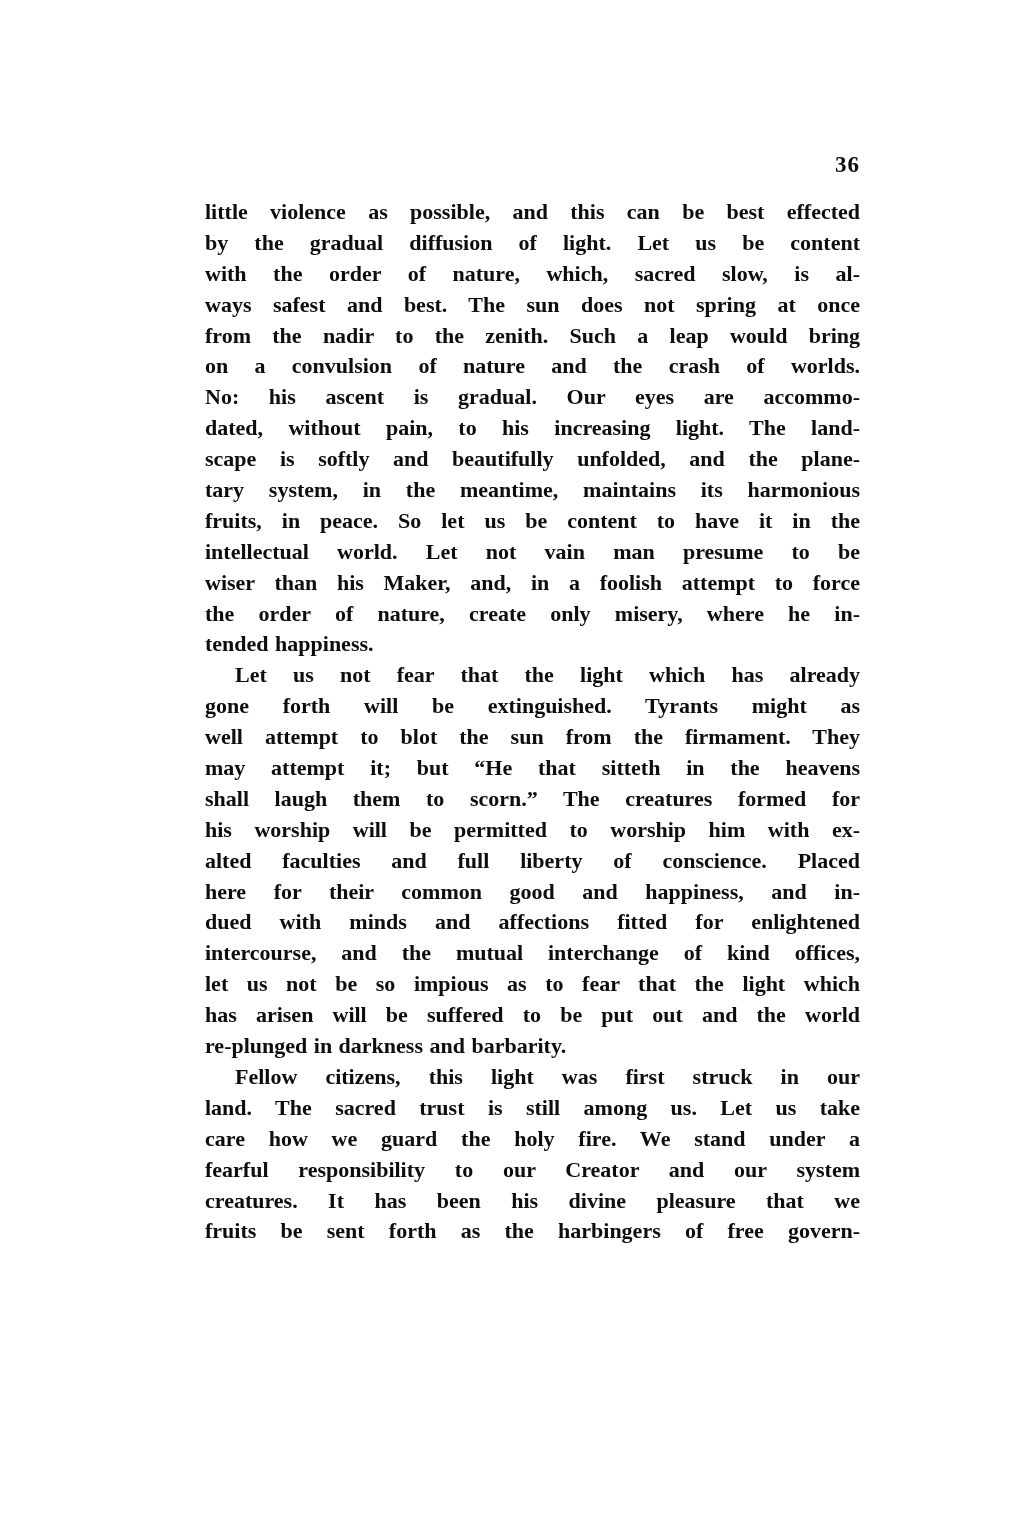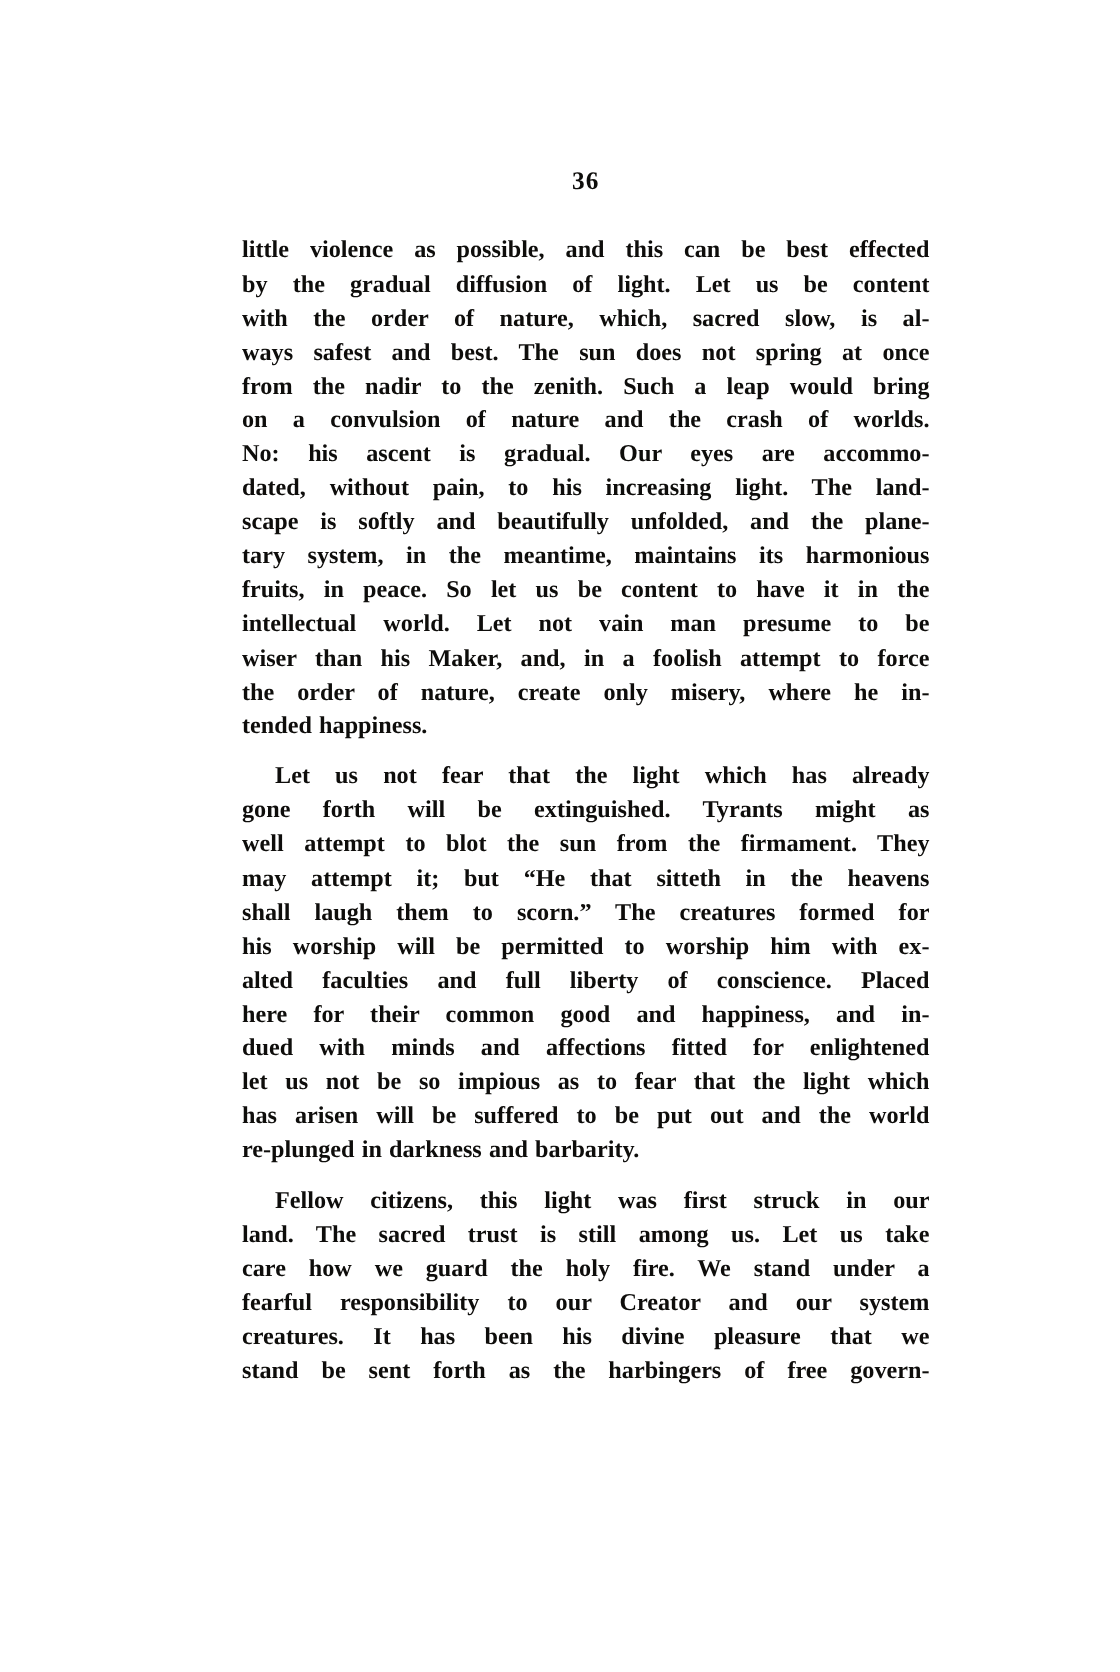--- a/index.html
+++ b/index.html
@@ -14,33 +14,33 @@
     background: #ffffff;
     overflow: hidden;
     font-family: "Liberation Serif", serif;
     color: #0e0d0b;
   }
   .page-number {
     position: absolute;
     top: 152px;
     left: 205px;
     width: 655px;
-    text-align: center;
+    text-align: right;
     font-size: 23px;
     font-weight: bold;
     letter-spacing: 1px;
   }
   .text-block {
     position: absolute;
     top: 197px;
     left: 205px;
     width: 655px;
   }
   .paragraph {
-    margin: 15px;
+    margin: 0;
     padding: 0;
   }
   .line {
     font-size: 22px;
     font-weight: bold;
     height: 30.9px;
     line-height: 30.9px;
     text-align: justify;
     text-align-last: justify;
     overflow: hidden;
@@ -80,26 +80,27 @@
       <div class="paragraph">
         <div class="line line-indent">Let us not fear that the light which has already</div>
         <div class="line">gone forth will be extinguished. Tyrants might as</div>
         <div class="line">well attempt to blot the sun from the firmament. They</div>
         <div class="line">may attempt it; but “He that sitteth in the heavens</div>
         <div class="line">shall laugh them to scorn.” The creatures formed for</div>
         <div class="line">his worship will be permitted to worship him with ex-</div>
         <div class="line">alted faculties and full liberty of conscience. Placed</div>
         <div class="line">here for their common good and happiness, and in-</div>
         <div class="line">dued with minds and affections fitted for enlightened</div>
+        <div class="line">intercourse, and the mutual interchange of kind offices,</div>
         <div class="line">let us not be so impious as to fear that the light which</div>
         <div class="line">has arisen will be suffered to be put out and the world</div>
         <div class="line line-nojust">re-plunged in darkness and barbarity.</div>
       </div>
       <div class="paragraph">
         <div class="line line-indent">Fellow citizens, this light was first struck in our</div>
         <div class="line">land. The sacred trust is still among us. Let us take</div>
         <div class="line">care how we guard the holy fire. We stand under a</div>
         <div class="line">fearful responsibility to our Creator and our system</div>
         <div class="line">creatures. It has been his divine pleasure that we</div>
-        <div class="line">stand be sent forth as the harbingers of free govern-</div>
+        <div class="line">fruits be sent forth as the harbingers of free govern-</div>
       </div>
     </div>
 </div>
 
 </body></html>

